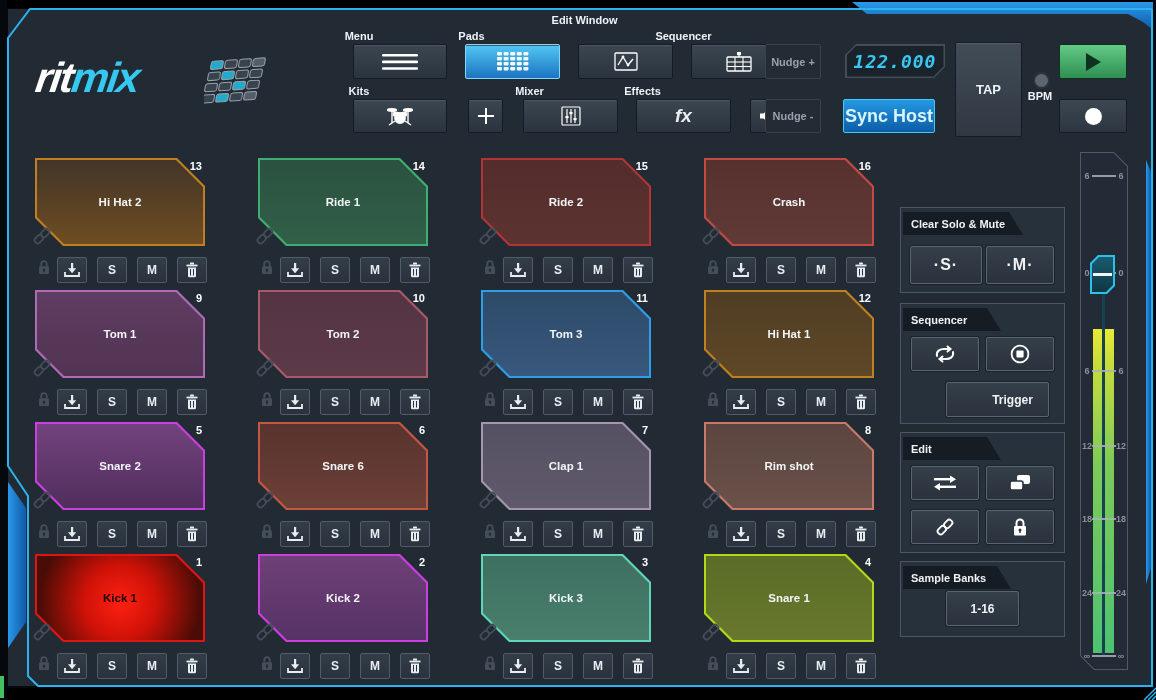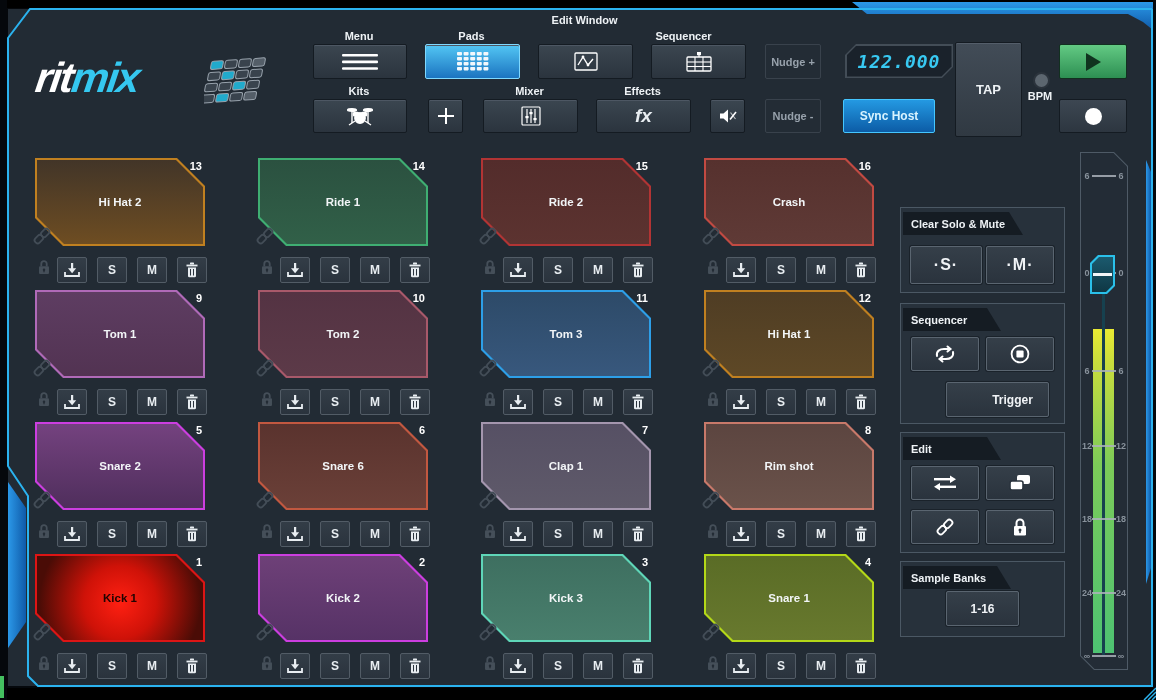--- a/index.html
+++ b/index.html
@@ -10,35 +10,35 @@
   .abs{position:absolute;}
 
   
   .logo-text{position:absolute;left:36px;top:54px;font-style:italic;font-weight:bold;
              font-size:42px;letter-spacing:-2px;transform:skewX(-8deg);color:#fff;}
   .logo-text .mix{color:#35c8f0;}
   .hdr-label{position:absolute;color:#eef2f5;font-size:11px;font-weight:bold;text-align:center;}
   .hdr-btn{position:absolute;display:flex;align-items:center;justify-content:center;
            background:linear-gradient(180deg,#3b4650 0%,#2b343e 100%);
            border:1px solid #141b22;border-radius:2px;color:#e8edf1;cursor:pointer;
-           box-shadow:inset 0 1px 0 #4d5763;}
+           box-shadow:inset 0 1px 0 #4d5763;margin-left:40px;}
   .hdr-btn.active{background:linear-gradient(180deg,#53c6f4 0%,#1b74c0 100%);
                   border:1px solid #7fd9ff;}
   .dim-btn{position:absolute;display:flex;align-items:center;justify-content:center;
            background:#232c35;border:1px solid #39424c;border-radius:2px;
            color:#97a1ab;font-size:11px;font-weight:bold;cursor:pointer;}
-  .bpm-display{position:absolute;left:845px;top:44px;width:108px;height:34px;background:#434d57;
+  .bpm-display{position:absolute;left:845px;top:44px;width:100px;height:34px;background:#434d57;
                clip-path:polygon(11px 0,100% 0,100% calc(100% - 11px),calc(100% - 11px) 100%,0 100%,0 11px);}
   .bpm-inner{position:absolute;inset:1.5px;background:#1a222b;display:flex;align-items:center;justify-content:center;
              clip-path:polygon(10px 0,100% 0,100% calc(100% - 10px),calc(100% - 10px) 100%,0 100%,0 10px);
              color:#38c9f2;font-family:"DejaVu Sans Mono",monospace;font-style:italic;
              font-weight:bold;font-size:18px;letter-spacing:1px;}
   .sync-btn{position:absolute;left:843px;top:99px;width:90px;height:32px;display:flex;align-items:center;
             justify-content:center;background:linear-gradient(180deg,#2499e2 0%,#0c5ca6 100%);
-            border:1px solid #45c6ff;border-radius:2px;color:#d8f4ff;font-size:12px;font-weight:bold;cursor:pointer;}
+            border:1px solid #45c6ff;border-radius:2px;color:#d8f4ff;font-size:18px;font-weight:bold;cursor:pointer;}
   .tap-btn{position:absolute;left:955px;top:42px;width:65px;height:93px;display:flex;align-items:center;
            justify-content:center;background:linear-gradient(180deg,#424c57 0%,#303942 100%);
            border:1px solid #141b22;border-radius:2px;color:#eef2f5;font-size:13px;font-weight:bold;
            cursor:pointer;box-shadow:inset 0 1px 0 #545e6a;}
   .led{position:absolute;left:1033px;top:72px;width:13px;height:13px;border-radius:50%;
        background:#5c666f;border:2px solid #2b333c;}
   .play-btn{position:absolute;left:1059px;top:44px;width:66px;height:33px;display:flex;align-items:center;
             justify-content:center;background:linear-gradient(180deg,#63ca84 0%,#2d8f52 100%);
             border:1px solid #123020;border-radius:2px;cursor:pointer;}
   .play-tri{width:0;height:0;border-left:15px solid #10331f;border-top:9px solid transparent;

